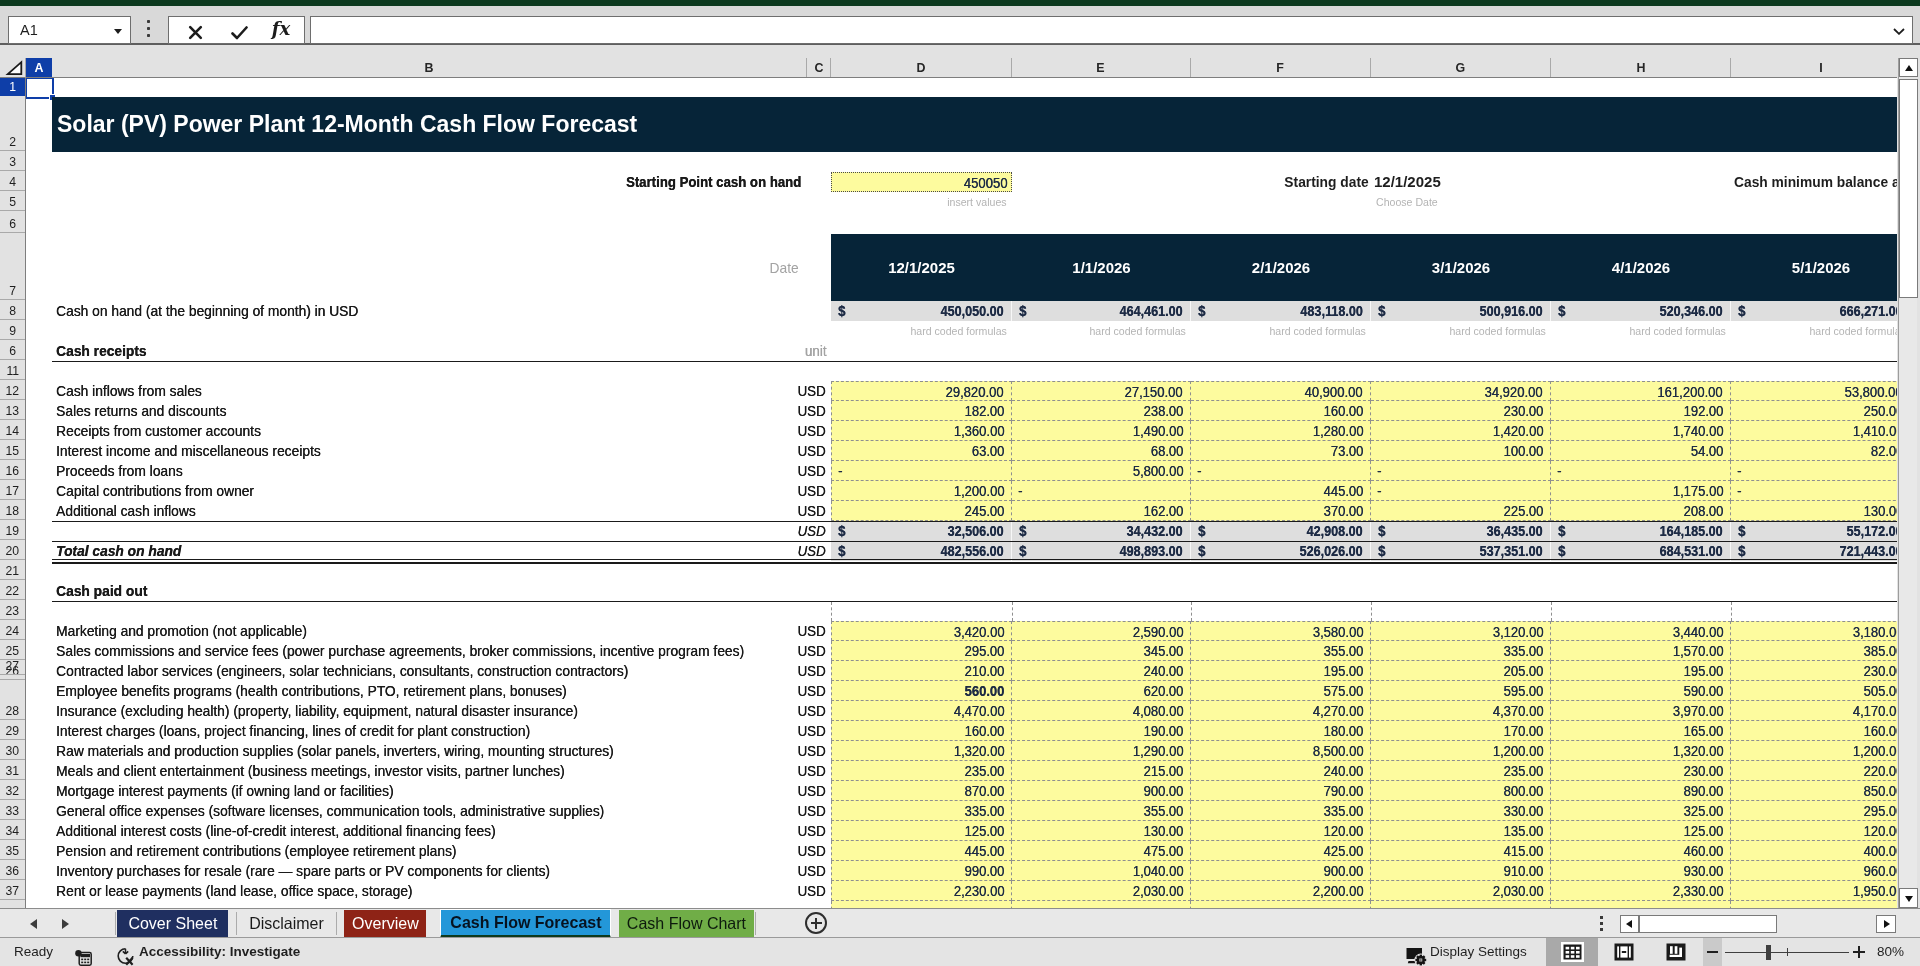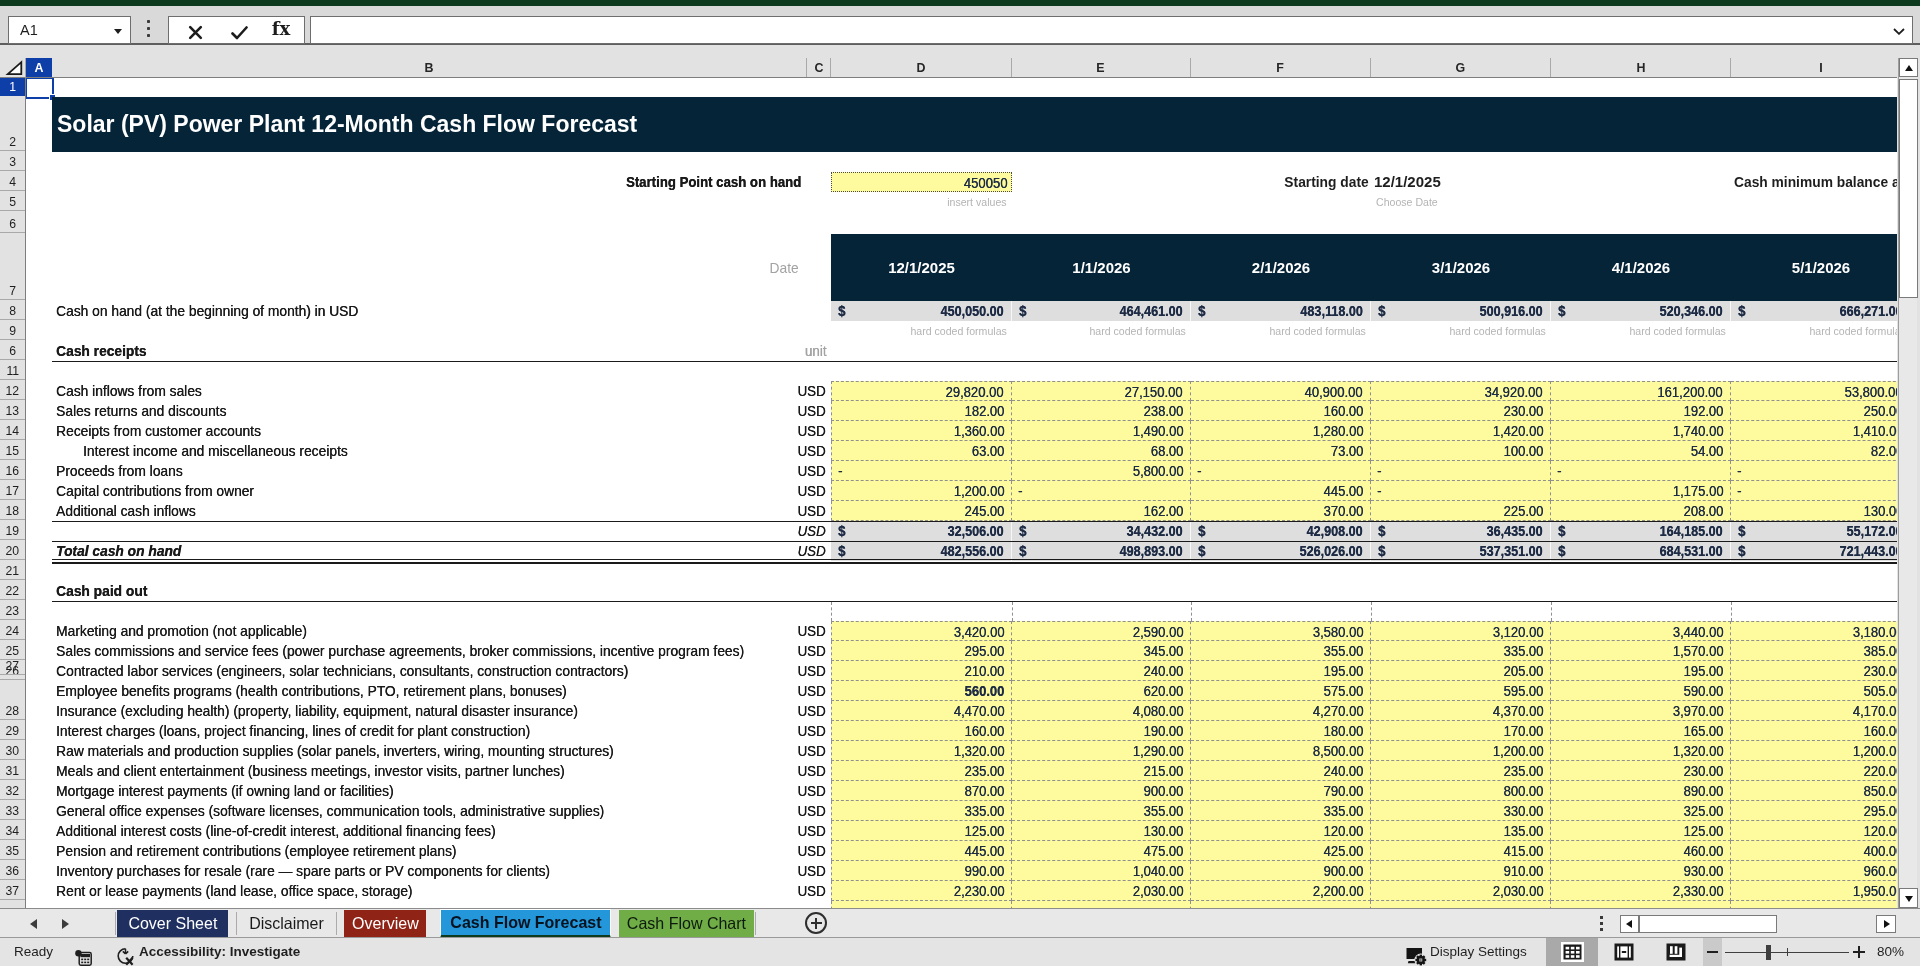--- a/index.html
+++ b/index.html
@@ -19,21 +19,21 @@
   .tb-box { position:absolute; top:10px; height:28px; background:#FFFFFF; border:1px solid #6E6E6E; }
   #name-box { left:8px; width:123px; }
   #name-box-text { position:absolute; left:11px; top:5px; font-size:14.5px; color:#1d1d1d; }
   #name-box-caret { position:absolute; right:8px; top:12px; width:0; height:0; border-left:4.5px solid transparent; border-right:4.5px solid transparent; border-top:5px solid #1d1d1d; }
   #tb-kebab { left:147px; top:14px; width:4px; height:22px; }
   #tb-kebab i { display:block; width:3.4px; height:3.4px; background:#3a3a3a; border-radius:0.8px; margin:0 0 3.4px 0; }
   #fx-group { left:168px; width:137px; }
   .fxbtn { position:absolute; top:0px; width:40px; height:26px; text-align:center; color:#1c1c1c; }
   #btn-cancel { left:6px; font-size:17px; font-weight:700; padding-top:2px; }
   #btn-enter { left:50px; font-size:17px; font-weight:700; padding-top:2px; }
-  #btn-fx { left:92px; font-family:"DejaVu Serif", serif; font-weight:700; font-size:18px; padding-top:1px; }
+  #btn-fx { left:92px; font-family:"DejaVu Serif", serif; font-style:italic; font-weight:700; font-size:18px; padding-top:1px; }
   #formula-bar { left:310px; width:1603px; }
   #formula-caret { position:absolute; right:7px; top:11px; width:12px; height:7px; }
 
   
   #headzone { left:0; top:46px; width:1920px; height:32px; background:#E2E2E2; }
   #colheads { left:26px; top:58px; width:1871px; height:20px; border-bottom:1px solid #7E7E7E; background:#E2E2E2; overflow:hidden; }
   .colhead { position:absolute; top:0; height:19px; font-size:13.5px; font-weight:600; color:#262626; text-align:center; line-height:19px; border-right:1px solid #A9A9A9; }
   .colhead.sel { background:#0E3EA8; color:#FFFFFF; border-right-color:#0E3EA8; }
   #corner-cell { left:0; top:58px; width:26px; height:20px; border-right:1px solid #A9A9A9; border-bottom:1px solid #7E7E7E; background:#E2E2E2; }
   #rowheads { left:0; top:78px; width:26px; height:830px; background:#E2E2E2; border-right:1px solid #7E7E7E; overflow:hidden; }
@@ -367,21 +367,21 @@
       </div>
       <div class="mcell yellow" style="top: 343px; left: 1345px; width: 180px;">
         <span class="mval"><span class="nx" style="transform: scaleX(0.9); transform-origin: 100% 50%;">1,420.00</span></span>
       </div>
       <div class="mcell yellow" style="top: 343px; left: 1525px; width: 180px;">
         <span class="mval"><span class="nx" style="transform: scaleX(0.9); transform-origin: 100% 50%;">1,740.00</span></span>
       </div>
       <div class="mcell yellow" style="top: 343px; left: 1705px; width: 180px;">
         <span class="mval"><span class="nx" style="transform: scaleX(0.9); transform-origin: 100% 50%;">1,410.00</span></span>
       </div>
-      <div class="lbl" style="top: 363px; margin-left: 27px;"><span class="nx" style="transform: scaleX(0.92); transform-origin: 0px 50%;">Interest income and miscellaneous receipts</span></div>
+      <div class="lbl" style="top: 363px;"><span class="nx" style="transform: scaleX(0.92); transform-origin: 0px 50%;">Interest income and miscellaneous receipts</span></div>
       <div class="unitc" style="top: 363px;"><span class="nx" style="transform: scaleX(0.92); transform-origin: 100% 50%;">USD</span></div>
       <div class="mcell yellow bl" style="top: 363px; left: 805px; width: 181px;">
         <span class="mval"><span class="nx" style="transform: scaleX(0.9); transform-origin: 100% 50%;">63.00</span></span>
       </div>
       <div class="mcell yellow" style="top: 363px; left: 986px; width: 179px;">
         <span class="mval"><span class="nx" style="transform: scaleX(0.9); transform-origin: 100% 50%;">68.00</span></span>
       </div>
       <div class="mcell yellow" style="top: 363px; left: 1165px; width: 180px;">
         <span class="mval"><span class="nx" style="transform: scaleX(0.9); transform-origin: 100% 50%;">73.00</span></span>
       </div>

